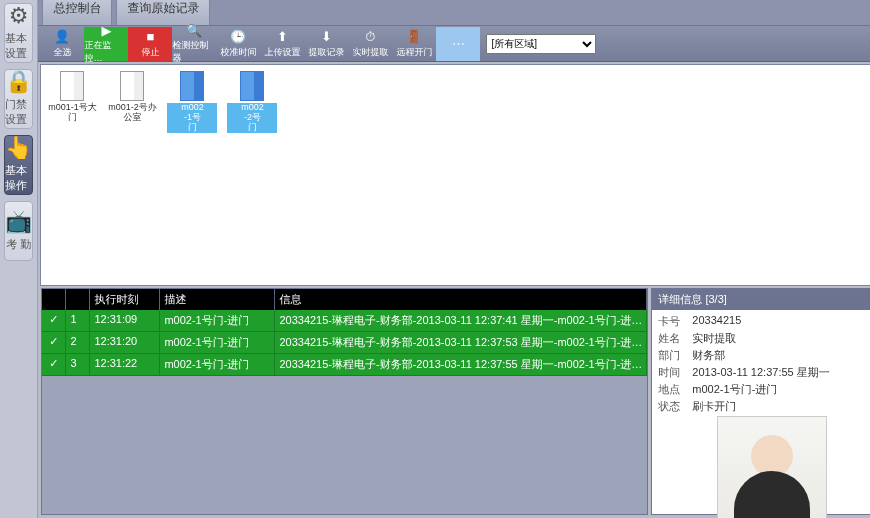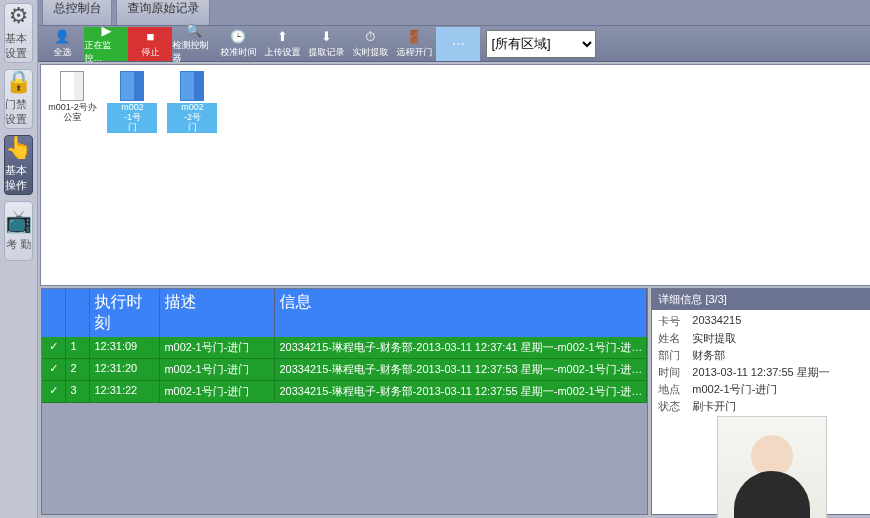--- a/index.html
+++ b/index.html
@@ -13,30 +13,30 @@
 .main{flex:1;display:flex;flex-direction:column}
 .tabs{height:26px;background:#8d93ad;display:flex;align-items:flex-end;padding:2px 4px 0;gap:4px;border-bottom:1px solid #6e7593}
 .tab{padding:8px 10px;background:linear-gradient(#c9cedc,#aab0c5);border:1px solid #7e85a0;border-bottom:none;border-radius:3px 3px 0 0;cursor:pointer;font-size:12px;color:#333}
 .toolbar{height:36px;background:linear-gradient(#8b92ab,#767d99);display:flex;align-items:center;padding:0 2px;border-bottom:1px solid #5c6380}
 .tb-btn{width:44px;height:34px;display:flex;flex-direction:column;align-items:center;justify-content:center;color:#fff;font-size:9px;cursor:pointer;gap:1px}
 .tb-btn .ic{width:16px;height:16px;display:flex;align-items:center;justify-content:center;font-size:13px}
 .tb-btn.green{background:#2eb135}
 .tb-btn.red{background:#d93232}
 .tb-btn.highlight{background:#9cc8f0}
 .tb-sel{margin-left:6px}
-.tb-sel select{font-size:13px;height:28px;width:110px}
+.tb-sel select{font-size:10px;height:20px;width:110px}
 .workarea{flex:1;background:#fff;border:1px solid #7e85a0;margin:2px;padding:6px;display:flex;gap:10px;align-items:flex-start;overflow:auto}
 .door{width:50px;display:flex;flex-direction:column;align-items:center;font-size:9px;text-align:center;gap:2px}
 .door-ic{width:24px;height:30px;border:1px solid #999;background:linear-gradient(90deg,#fff 60%,#eee 60%);position:relative}
 .door-ic.blue{border-color:#3b7bd1;background:linear-gradient(90deg,#5aa0e8 60%,#3b7bd1 60%)}
 .door-lbl{word-break:break-all;line-height:1.1}
 .door-lbl.hl{background:#59b9ef;color:#fff;padding:0 13px}
 .bottom{height:230px;display:flex;gap:3px;padding:0 3px 3px}
 .log{flex:1;background:#9da3b9;border:1px solid #6e7593;display:flex;flex-direction:column;overflow:hidden}
-.log-head{display:flex;background:#3b82f6;color:#fff;font-size:16px}
+.log-head{display:flex;background:#000000;color:#fff;font-size:11px}
 .log-head>div{padding:3px 4px;border-right:1px solid #5a617e}
 .log-body{flex:1;overflow:auto}
 .log-row{display:flex;background:#1f9e2b;color:#fff;font-size:11px;border-bottom:1px solid #178022}
 .log-row>div{padding:3px 4px;border-right:1px solid #178022;white-space:nowrap;overflow:hidden}
 .c0{width:24px;text-align:center}
 .c1{width:24px}
 .c2{width:70px}
 .c3{width:115px}
 .c4{flex:1}
 .detail{width:242px;background:#fff;border:1px solid #6e7593;display:flex;flex-direction:column;font-size:11px}
@@ -116,20 +116,24 @@
         </div>
         <div class="tb-btn highlight">
           <span class="ic">⋯</span>
           <span></span>
         </div>
         <div class="tb-sel"><select><option>[所有区域]</option></select></div>
       </div>
     <div class="workarea" id="workarea">
         <div class="door">
           <div class="door-ic"></div>
+          <div class="door-lbl">m001-1号大门</div>
+        </div>
+        <div class="door">
+          <div class="door-ic"></div>
           <div class="door-lbl">m001-2号办公室</div>
         </div>
         <div class="door">
           <div class="door-ic blue"></div>
           <div class="door-lbl hl">m002-1号门</div>
         </div>
         <div class="door">
           <div class="door-ic blue"></div>
           <div class="door-lbl hl">m002-2号门</div>
         </div>

